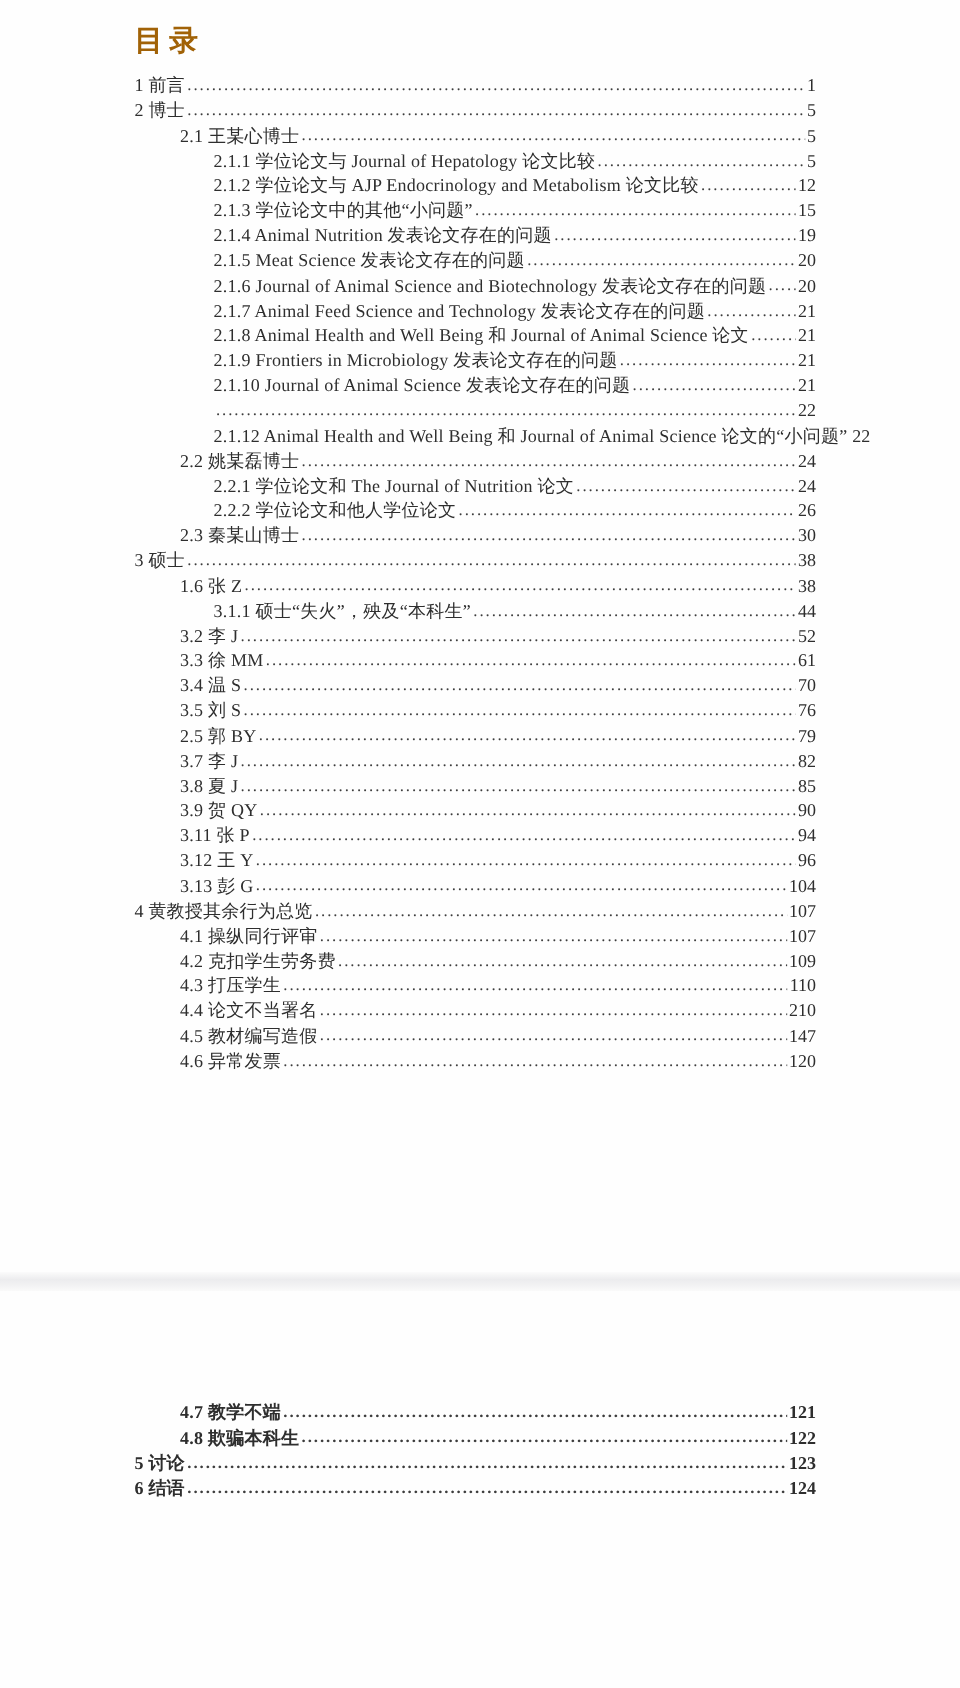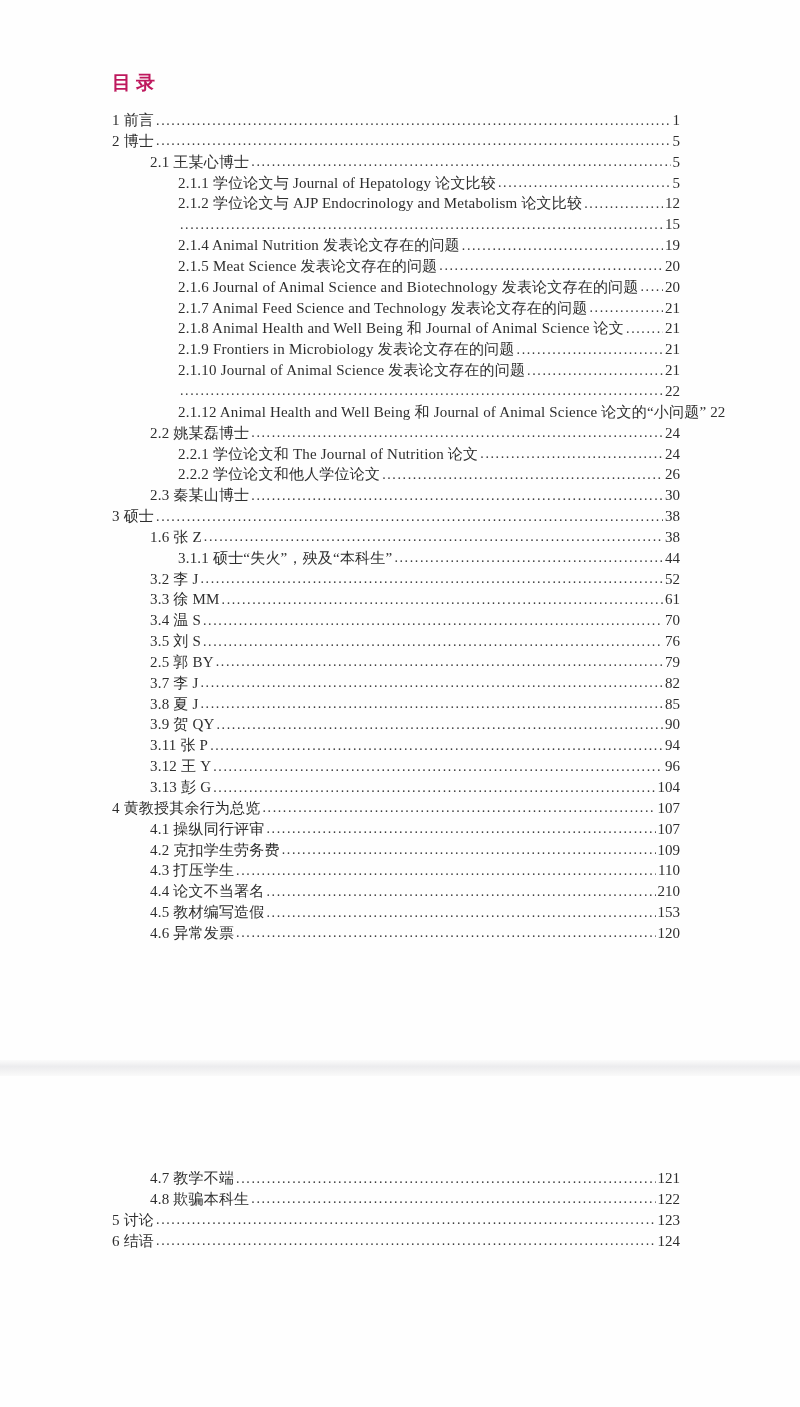--- a/index.html
+++ b/index.html
@@ -18,43 +18,43 @@
     width: 800px;
     height: 1407px;
     background: #fdfdfc;
     position: relative;
   }
   .page {
     background: #fefefe;
     box-sizing: border-box;
   }
   .page-1 { height: 1060px; }
-  .page-2 { height: 331px; }
+  .page-2 { height: 331px; font-weight: bold; }
   .page-divider {
     height: 16px;
     background: linear-gradient(to bottom, #fbfbfb 0%, #ececee 40%, #f1f1f2 65%, #fafafa 100%);
   }
   .content {
     margin-left: 112px;
     width: 568px;
   }
   .doc-title {
     margin: 0;
-    padding-top: 68px;
-    font-size: 19px;
+    padding-top: 20px;
+    font-size: 24px;
     font-weight: bold;
     letter-spacing: 5px;
-    color: #be185d;
+    color: #a16207;
     line-height: 30px;
   }
   .toc-list { margin-top: 12px; }
   .toc-list.second { padding-top: 92px; margin-top: 0; }
   .toc-row {
     display: flex;
-    align-items: center;
+    align-items: flex-end;
     height: 20.85px;
     font-size: 15px;
     line-height: 20.85px;
     white-space: nowrap;
   }
   .toc-row.level-2 { padding-left: 38px; }
   .toc-row.level-3 { padding-left: 66px; }
   .toc-label {
     flex: 0 0 auto;
     letter-spacing: 0.2px;
@@ -106,20 +106,21 @@
     <span class="toc-label">2.1.1 学位论文与 Journal of Hepatology 论文比较</span>
     <span class="toc-dots"></span>
     <span class="toc-page-num">5</span>
   </div>
           <div class="toc-row level-3">
     <span class="toc-label">2.1.2 学位论文与 AJP Endocrinology and Metabolism 论文比较</span>
     <span class="toc-dots"></span>
     <span class="toc-page-num">12</span>
   </div>
           <div class="toc-row level-3">
+    <span class="toc-label">2.1.3 学位论文中的其他“小问题”</span>
     <span class="toc-dots"></span>
     <span class="toc-page-num">15</span>
   </div>
           <div class="toc-row level-3">
     <span class="toc-label">2.1.4 Animal Nutrition 发表论文存在的问题</span>
     <span class="toc-dots"></span>
     <span class="toc-page-num">19</span>
   </div>
           <div class="toc-row level-3">
     <span class="toc-label">2.1.5 Meat Science 发表论文存在的问题</span>
@@ -271,21 +272,21 @@
     <span class="toc-page-num">110</span>
   </div>
           <div class="toc-row level-2">
     <span class="toc-label">4.4 论文不当署名</span>
     <span class="toc-dots"></span>
     <span class="toc-page-num">210</span>
   </div>
           <div class="toc-row level-2">
     <span class="toc-label">4.5 教材编写造假</span>
     <span class="toc-dots"></span>
-    <span class="toc-page-num">153</span>
+    <span class="toc-page-num">147</span>
   </div>
           <div class="toc-row level-2">
     <span class="toc-label">4.6 异常发票</span>
     <span class="toc-dots"></span>
     <span class="toc-page-num">120</span>
   </div>
         </div>
     </div>
   </div>
 

